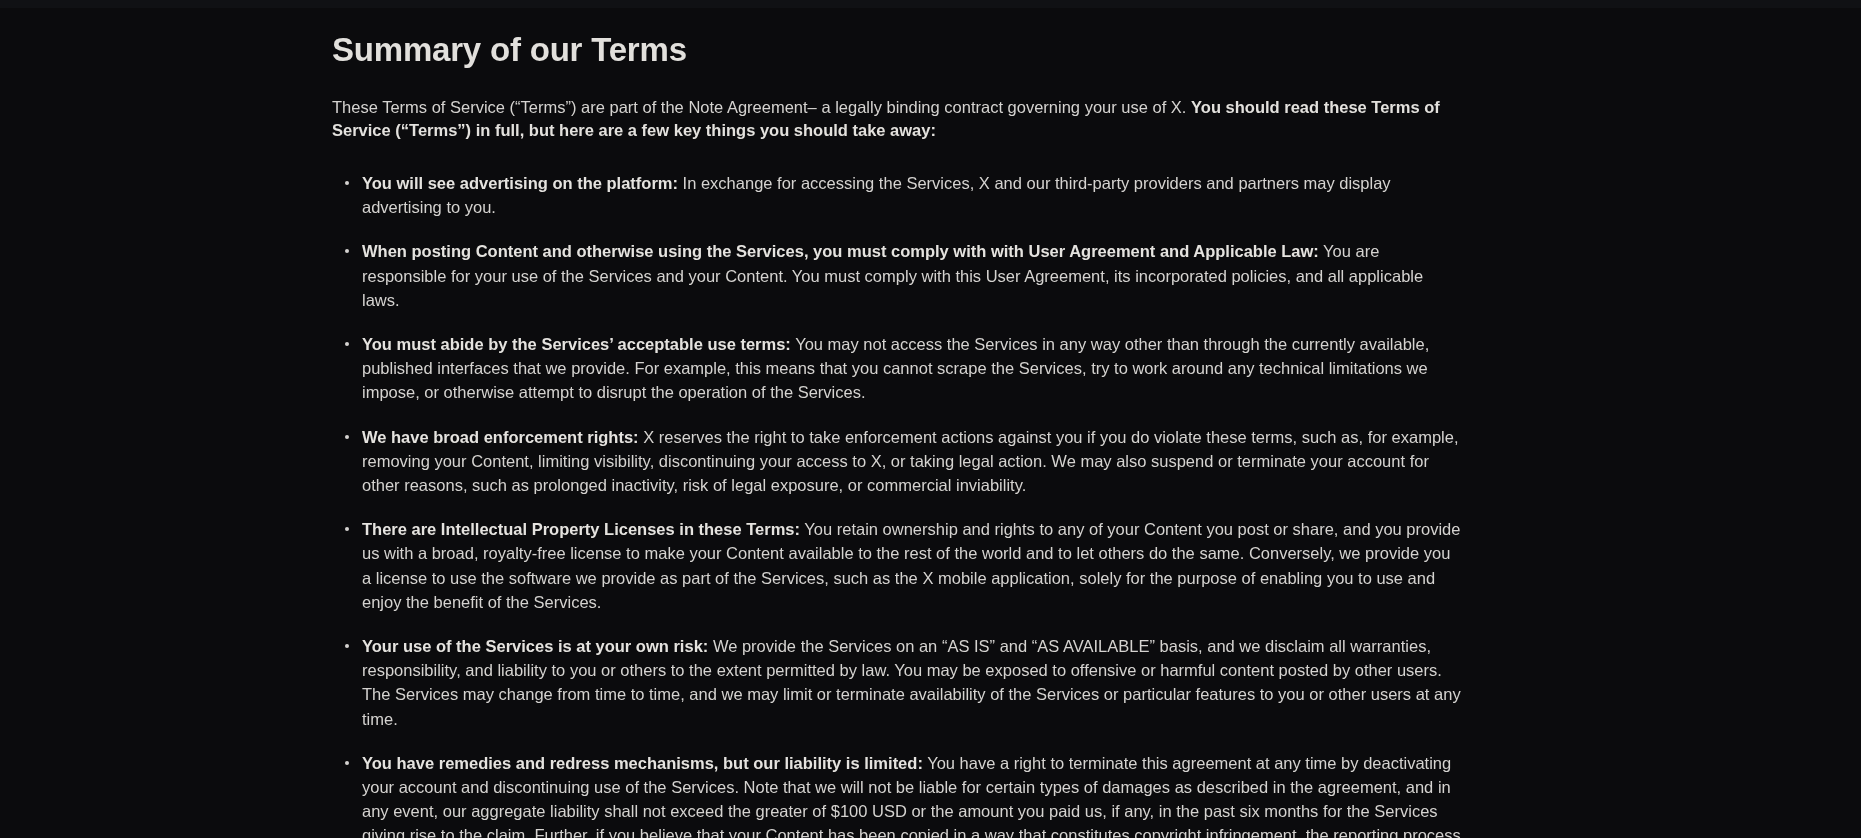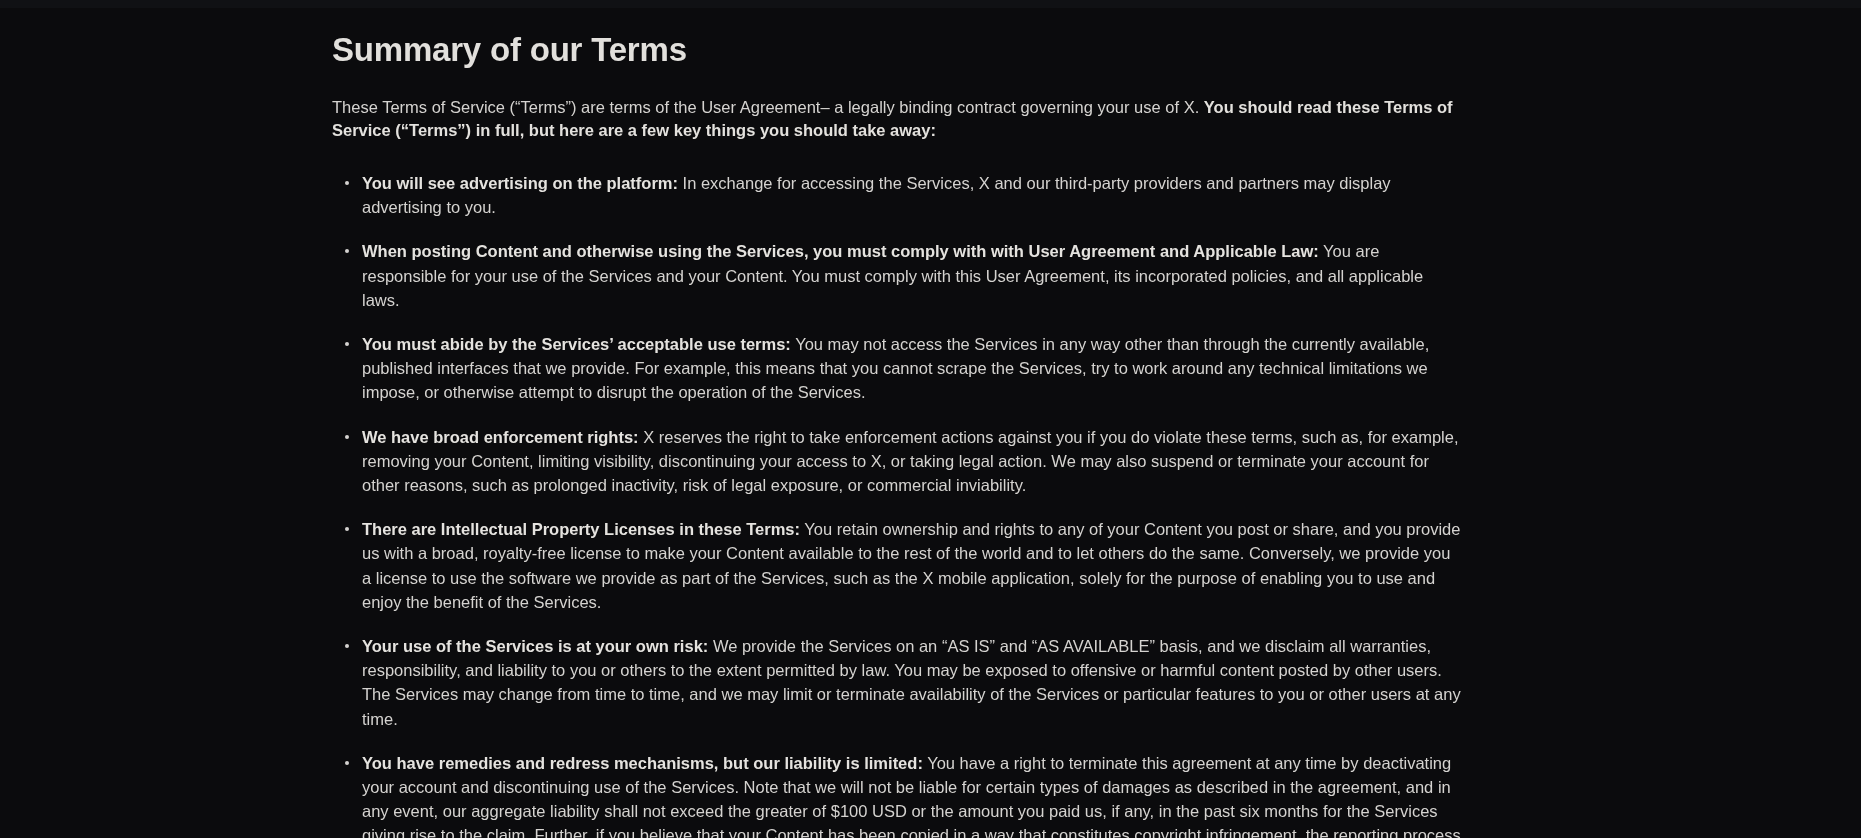--- a/index.html
+++ b/index.html
@@ -90,21 +90,21 @@
 <body>
 
 <div id="page">
 
   <div id="top-strip"></div>
 
   <div id="content">
 
     <h1 id="page-title">Summary of our Terms</h1>
 
-    <p id="intro"><span>These Terms of Service (“Terms”) are terms of the User Agreement– a legally binding contract governing your use of X. </span><span class="b">You should read these Terms of Service (“Terms”) in full, but here are a few key things you should take away:</span></p>
+    <p id="intro"><span>These Terms of Service (“Terms”) are part of the Note Agreement– a legally binding contract governing your use of X. </span><span class="b">You should read these Terms of Service (“Terms”) in full, but here are a few key things you should take away:</span></p>
 
     <ul id="bullets">
 
       <li><span class="lead">You will see advertising on the platform:</span><span> In exchange for accessing the Services, X and our third-party providers and partners may display advertising to you.</span></li>
 
       <li><span class="lead">When posting Content and otherwise using the Services, you must comply with with User Agreement and Applicable Law:</span><span> You are responsible for your use of the Services and your Content. You must comply with this User Agreement, its incorporated policies, and all applicable laws.</span></li>
 
       <li><span class="lead">You must abide by the Services’ acceptable use terms:</span><span> You may not access the Services in any way other than through the currently available, published interfaces that we provide. For example, this means that you cannot scrape the Services, try to work around any technical limitations we impose, or otherwise attempt to disrupt the operation of the Services.</span></li>
 
       <li><span class="lead">We have broad enforcement rights:</span><span> X reserves the right to take enforcement actions against you if you do violate these terms, such as, for example, removing your Content, limiting visibility, discontinuing your access to X, or taking legal action. We may also suspend or terminate your account for other reasons, such as prolonged inactivity, risk of legal exposure, or commercial inviability.</span></li>

